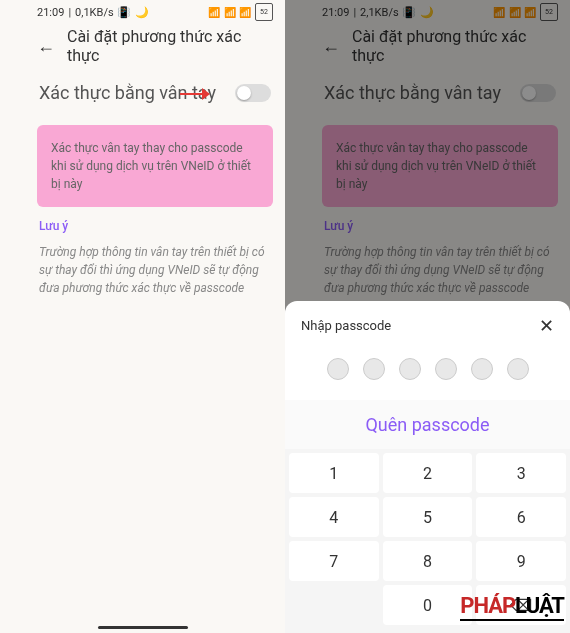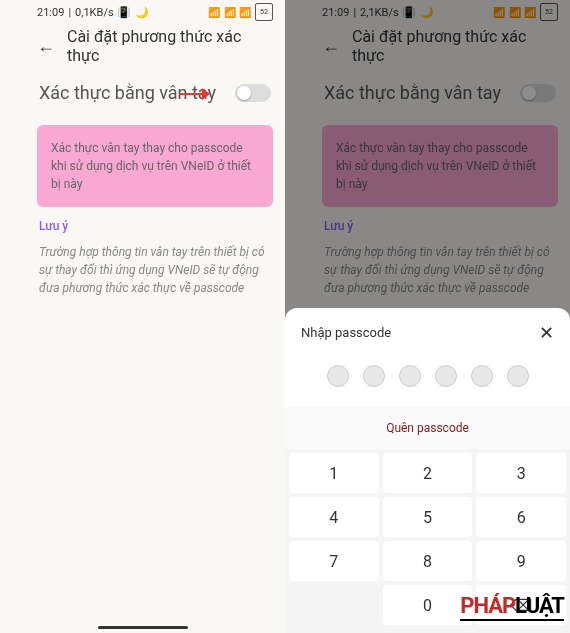--- a/index.html
+++ b/index.html
@@ -22,21 +22,21 @@
 .arrow-line { position: absolute; top: 5px; left: 0; width: 24px; height: 2px; background: #e53935; }
 .arrow-head { position: absolute; top: 0; right: 0; width: 0; height: 0; border-left: 8px solid #e53935; border-top: 6px solid transparent; border-bottom: 6px solid transparent; }
 .home-indicator { position: absolute; bottom: 4px; left: 50%; transform: translateX(-50%); width: 90px; height: 3px; background: #333; border-radius: 2px; }
 .dim-overlay { position: absolute; top: 0; left: 0; right: 0; bottom: 0; background: rgba(0,0,0,0.45); }
 .modal { position: absolute; bottom: 0; left: 0; right: 0; background: #fff; border-radius: 12px 12px 0 0; padding-top: 14px; }
 .modal-header { display: flex; justify-content: space-between; align-items: center; padding: 0 16px 14px; }
 .modal-title { font-size: 13px; color: #333; }
 .close-x { font-size: 18px; color: #333; cursor: pointer; }
 .dots { display: flex; justify-content: center; gap: 14px; padding: 8px 0 20px; }
 .dot { width: 22px; height: 22px; border-radius: 50%; background: #e8e8e8; border: 1px solid #ccc; }
-.forgot { text-align: center; font-size: 12px; color: #7f1d1d; padding: 14px; background: #fafafa; cursor: pointer; }
+.forgot { text-align: center; font-size: 18px; color: #8b5cf6; padding: 14px; background: #fafafa; cursor: pointer; }
 .keypad { background: #f5f5f5; padding: 4px; }
 .keyrow { display: flex; gap: 4px; margin-bottom: 4px; }
 .key { flex: 1; background: #fff; border-radius: 4px; height: 40px; display: flex; align-items: center; justify-content: center; font-size: 16px; color: #333; cursor: pointer; }
 .key.empty { background: transparent; cursor: default; }
 .watermark { position: absolute; bottom: 12px; right: 6px; text-align: right; z-index: 99; }
 .wm-brand { font-family: 'Times New Roman', serif; font-size: 22px; font-weight: bold; color: #c62828; letter-spacing: -1px; border-bottom: 2px solid #000; display: inline-block; padding-bottom: 0; }
 .wm-brand .black { color: #000; }
 .wm-url { font-family: 'Times New Roman', serif; font-size: 15px; color: #000; font-style: italic; margin-top: -2px; }
 .sig-icon { font-size: 10px; }
 .batt { border: 1px solid #555; border-radius: 2px; width: 18px; height: 18px; display: inline-flex; align-items: center; justify-content: center; font-size: 7px; padding: 0 1px; }

